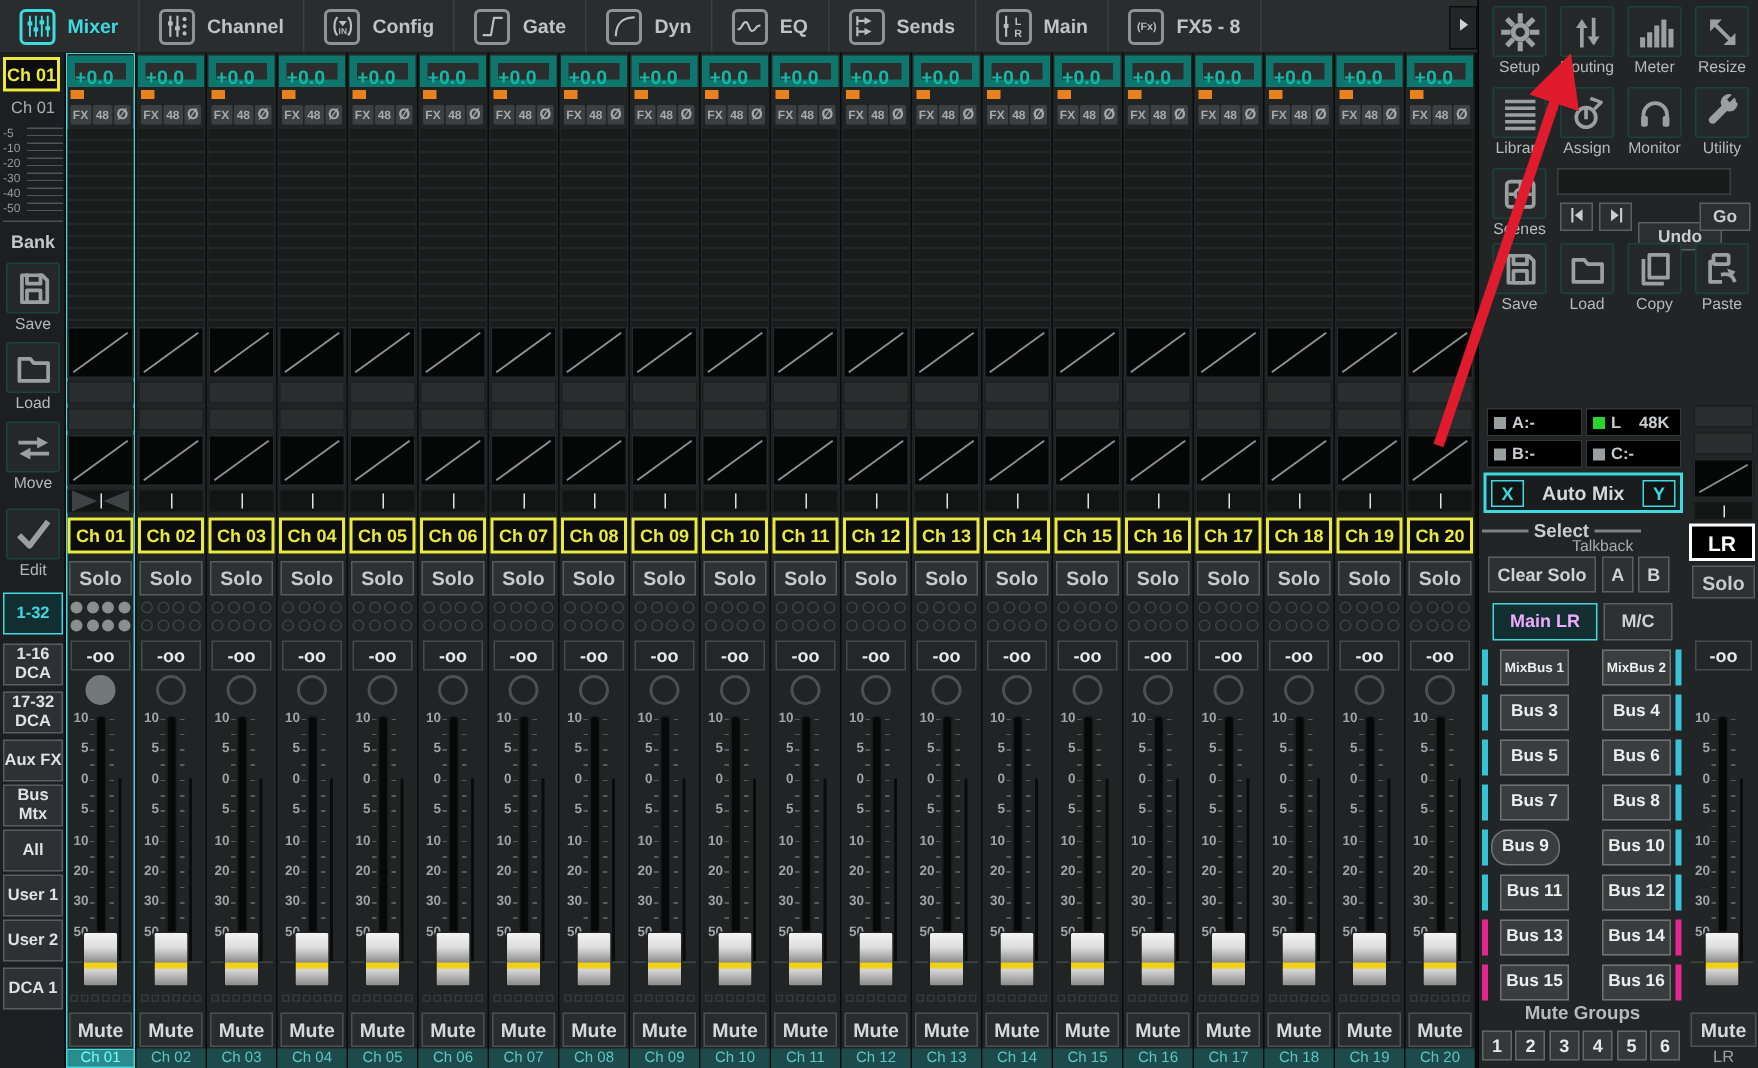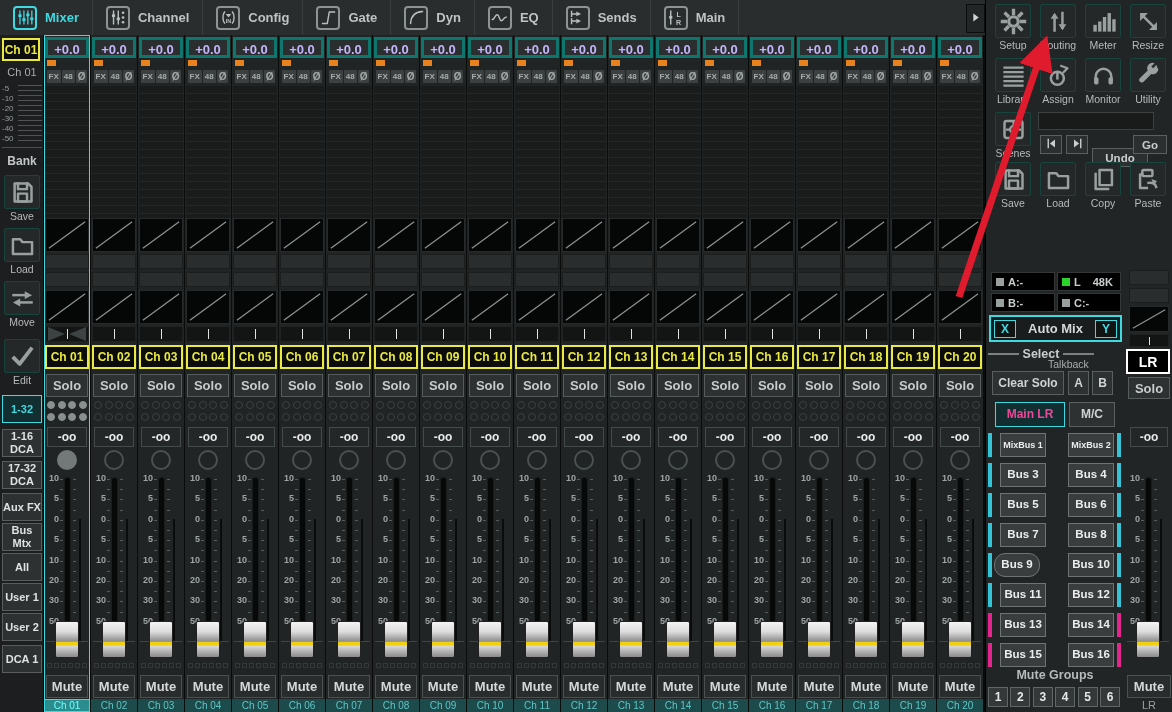--- a/index.html
+++ b/index.html
@@ -28,21 +28,21 @@
   .tool{position:absolute;width:38px;text-align:center;color:#b6baba;font-size:10.5px;}
   .tool .tbox{width:36px;height:34px;margin:0 auto 1px;background:#242828;border:1px solid #17453e;border-radius:2px;color:#9aa0a0;display:flex;align-items:center;justify-content:center;box-sizing:border-box;}
   .tool .tbox svg{width:27px;height:27px;}
   .bankbtn{position:absolute;left:2px;width:40px;height:28px;background:#2e3132;border:1px solid #585d5e;color:#dfe2e2;font-weight:bold;font-size:11px;line-height:1.15;text-align:center;padding:0;box-sizing:border-box;font-family:inherit;cursor:pointer;}
   .bankbtn.active{color:#3fd9e2;border-color:#3fd9e2;background:#132e30;}
 
   
   .strips{position:absolute;left:44px;top:35px;width:941px;height:677px;background:#0a0b0b;display:flex;gap:1px;}
   .strip{position:relative;width:46px;height:677px;background:#212424;flex:none;}
   .strip.sel{box-shadow:0 0 0 1px #3fd9e2 inset;}
-  .gain{position:absolute;left:1px;top:2px;width:44px;height:21px;background:#2b2e2f;border:3px solid #0f766e;color:#c4b5fd;font-weight:bold;font-size:13px;text-align:center;line-height:20px;box-sizing:border-box;}
+  .gain{position:absolute;left:1px;top:2px;width:44px;height:21px;background:#2b2e2f;border:5px solid #0f766e;color:#14b8a6;font-weight:bold;font-size:13px;line-height:20px;box-sizing:border-box;}
   .srcdot{position:absolute;left:3px;top:25px;width:9px;height:6px;background:#e8821e;}
   .fxrow{position:absolute;left:1px;top:33px;width:44px;height:16px;display:flex;gap:1px;align-items:center;justify-content:center;}
   .fxrow .badge{background:#3c4041;color:#a6abab;font-size:8px;font-weight:bold;height:13px;line-height:13px;padding:0 2px;border-radius:1px;}
   .fxrow .badge.phase{font-size:10px;}
   .meter{position:absolute;left:1px;top:51px;width:44px;height:132px;background:repeating-linear-gradient(180deg,#1a1c1c 0 7px,#242727 7px 8px);}
   .scope{position:absolute;left:1px;width:44px;height:34px;background:#050606;border:1px solid #272a2a;box-sizing:border-box;}
   .scope svg{width:100%;height:100%;display:block;}
   .scope.gate{top:183px;}
   .scope.dyn{top:255px;}
   .grow{position:absolute;left:1px;width:44px;height:15px;background:#2a2d2d;border:1px solid #1c1e1e;box-sizing:border-box;}
@@ -81,21 +81,21 @@
   .sbox .sq{width:8px;height:8px;background:#9aa0a0;flex:none;}
   .sbox .sq.green{background:#2bd42b;}
   .sbox .rate{margin-left:8px;}
   .amix{position:absolute;left:3px;top:315px;width:133px;height:27px;border:2px solid #3fd9e2;background:#1a1d1d;display:flex;align-items:center;justify-content:space-between;padding:2px 3px;box-sizing:border-box;}
   .amix .xy{width:22px;height:18px;border:1px solid #3fd9e2;color:#3fd9e2;background:#121414;font-weight:bold;font-size:12px;display:flex;align-items:center;justify-content:center;box-sizing:border-box;cursor:pointer;}
   .amix .amlabel{color:#d6d9d9;font-weight:bold;font-size:13px;}
   .selhdr{position:absolute;left:2px;top:347px;width:106px;display:flex;align-items:center;gap:4px;color:#c9cdcd;font-weight:bold;font-size:12.5px;}
   .selhdr i{flex:1;height:2px;background:#7b8080;}
   .talkback{position:absolute;left:62px;top:358px;width:60px;text-align:left;color:#a9adad;font-size:10.5px;}
   .rbtn{position:absolute;background:#2e3132;border:1px solid #5a5f60;color:#cfd3d3;font-weight:bold;font-size:12px;display:flex;align-items:center;justify-content:center;text-align:center;line-height:1.05;padding:0;box-sizing:border-box;font-family:inherit;cursor:pointer;}
-  .rbtn.cy{color:#ec4899;border-color:#3fd9e2;background:#132e30;}
+  .rbtn.cy{color:#f0abfc;border-color:#3fd9e2;background:#132e30;}
   .busbtn{position:absolute;width:46px;height:24px;background:#393d3e;border:1px solid #6e7374;color:#eceeee;font-weight:bold;font-size:11.5px;display:flex;align-items:center;justify-content:center;text-align:center;line-height:1;box-sizing:border-box;padding:0;font-family:inherit;cursor:pointer;}
   .busbtn.small{font-size:9px;font-weight:bold;}
   .busbar{position:absolute;width:4px;height:24px;}
   .mglabel{position:absolute;left:0;top:668px;width:138px;text-align:center;color:#b6baba;font-weight:bold;font-size:12.5px;}
   .mgbtn{position:absolute;top:687px;width:20px;height:20px;background:#343839;border:1px solid #616667;color:#e6e8e8;font-weight:bold;font-size:12px;padding:0;box-sizing:border-box;font-family:inherit;cursor:pointer;}
 
   
   .lrcol .grow{left:143px;width:40px;}
   .lr-dyn{position:absolute;left:143px;top:306px;width:40px;height:26px;background:#050606;border:1px solid #272a2a;box-sizing:border-box;}
   .lr-dyn svg{width:100%;height:100%;display:block;}
@@ -200,20 +200,28 @@
       <div class="tab">
         <span class="ticon">
           <svg viewBox="0 0 24 24" fill="none" stroke="currentColor" stroke-width="2.2" stroke-linejoin="round" stroke-linecap="square">
             <path stroke-width="1.8" d="M6 4v16"></path>
             <rect x="4" y="10" width="4" height="3.4" fill="currentColor" stroke="none"></rect>
             <text x="16" y="11" font-size="9" text-anchor="middle" fill="currentColor" stroke="none" font-weight="bold">L</text>
             <text x="16" y="21" font-size="9" text-anchor="middle" fill="currentColor" stroke="none" font-weight="bold">R</text>
           </svg>
         </span>
         <span class="tlabel">Main</span>
+      </div>
+      <div class="tab">
+        <span class="ticon">
+          <svg viewBox="0 0 24 24" fill="none" stroke="currentColor" stroke-width="2.2" stroke-linejoin="round" stroke-linecap="square">
+            <text x="12" y="15.5" font-size="9" text-anchor="middle" fill="currentColor" stroke="none" font-weight="bold">(Fx)</text>
+          </svg>
+        </span>
+        <span class="tlabel">FX5 - 8</span>
       </div>
     </div>
   <div class="tab-overflow">
       <span><svg viewBox="0 0 24 24" fill="none" stroke="currentColor" stroke-width="2.2" stroke-linejoin="round" stroke-linecap="square">
           <path d="M8 4.5 18 12 8 19.5z" fill="currentColor" stroke="none"></path>
         </svg></span>
     </div>
 
   <div class="lsb">
     <div class="selch">Ch 01</div>

